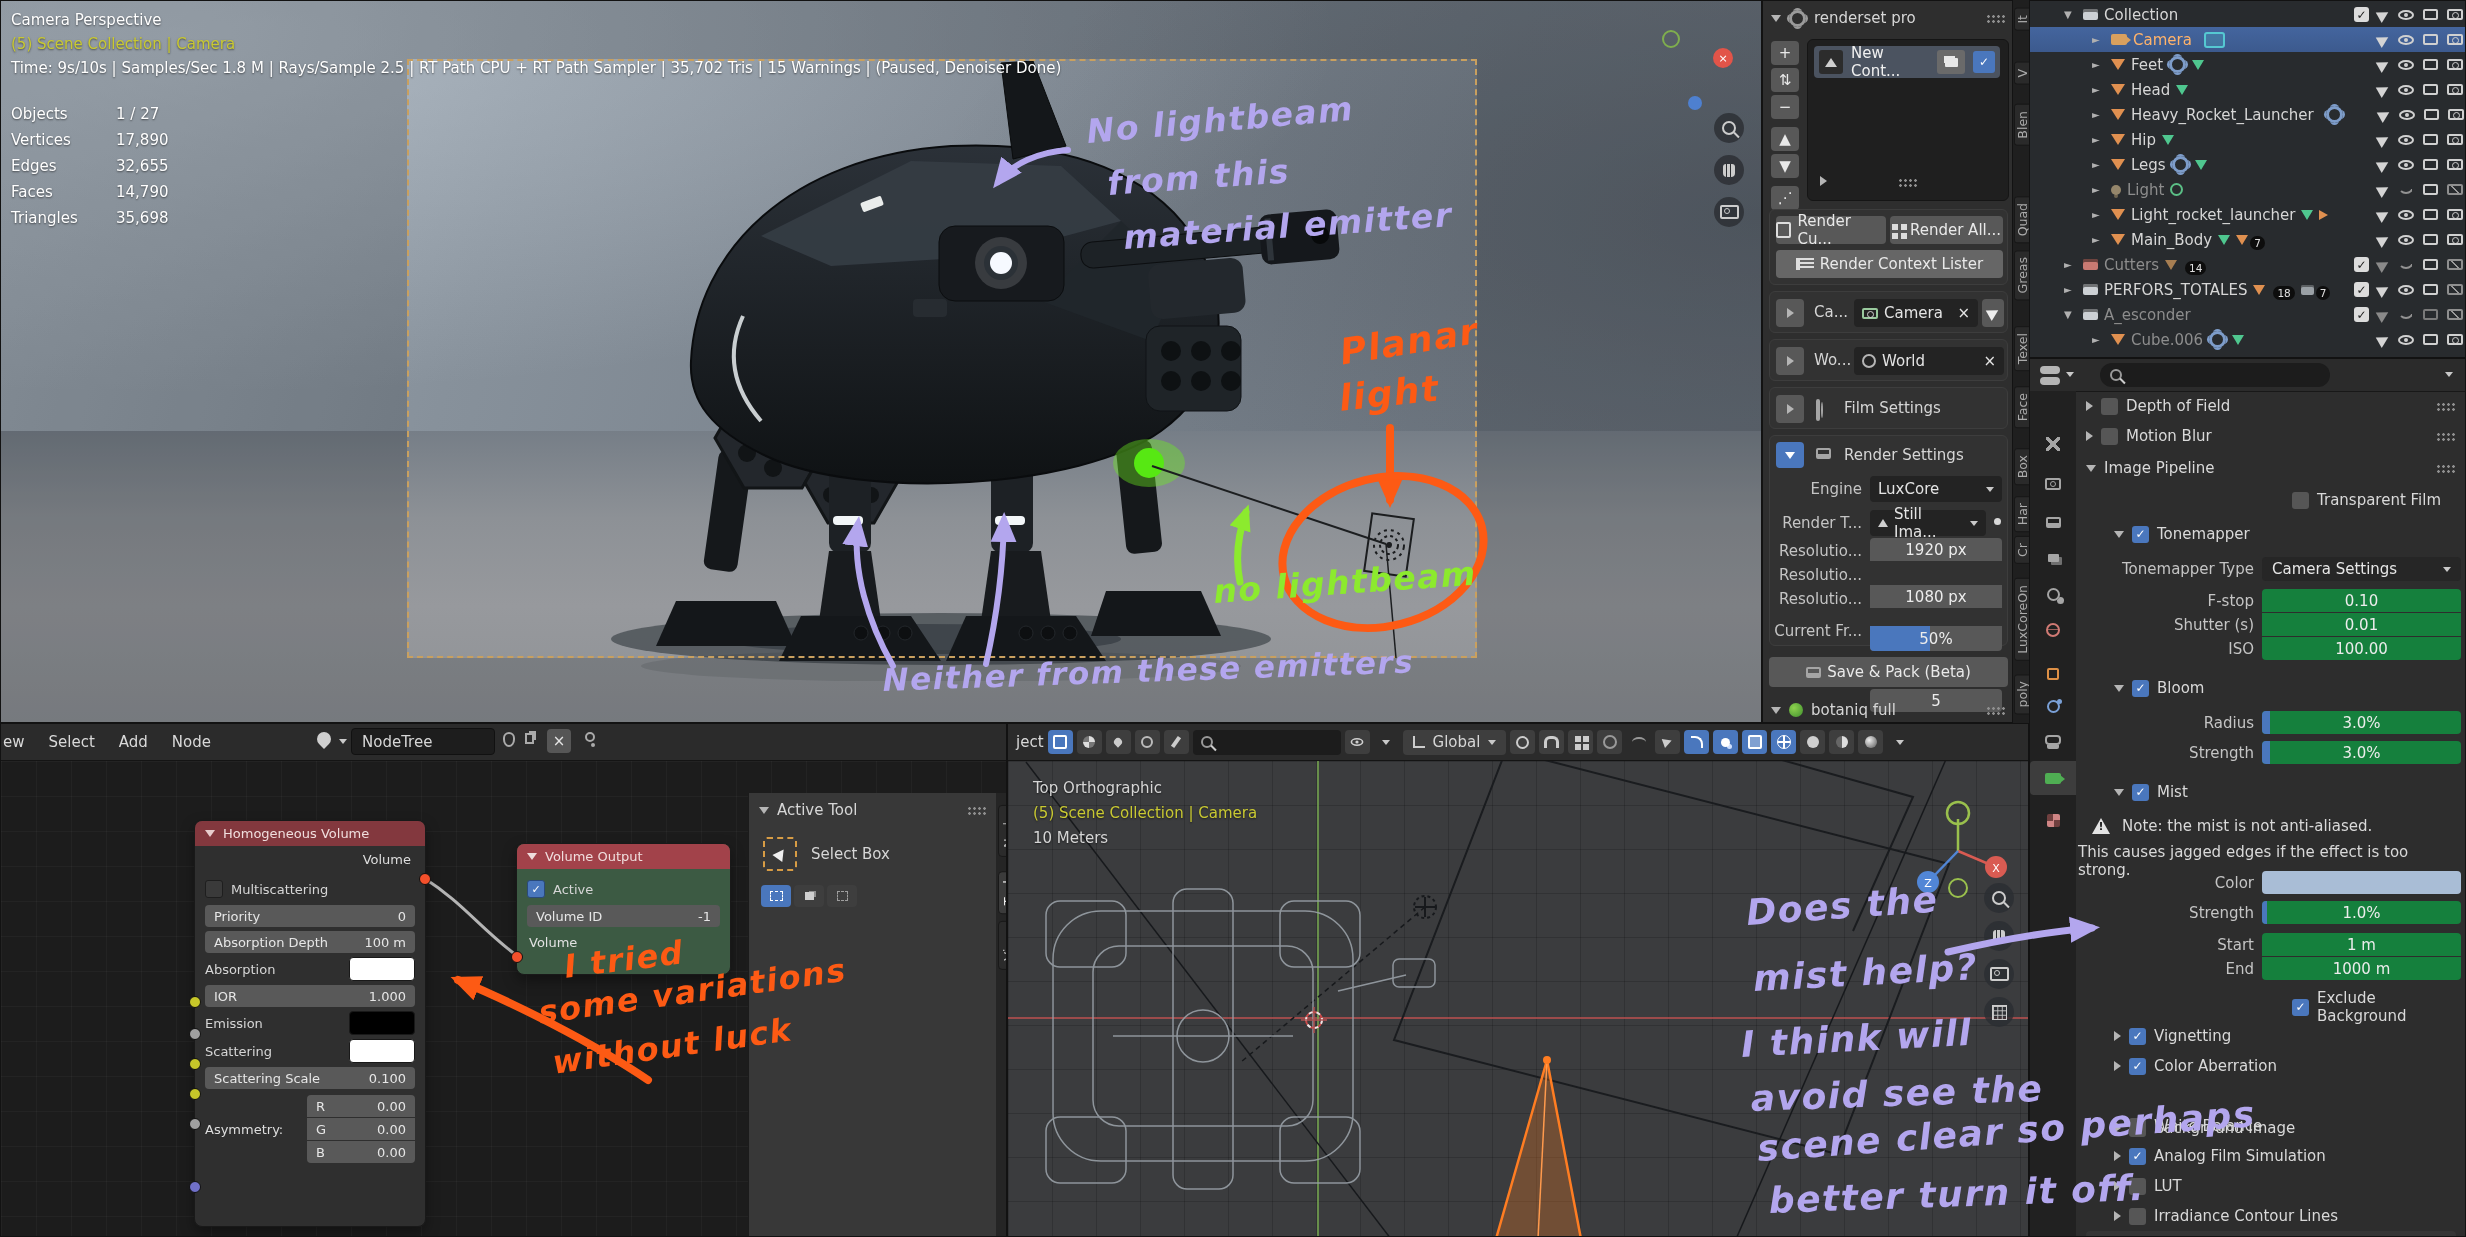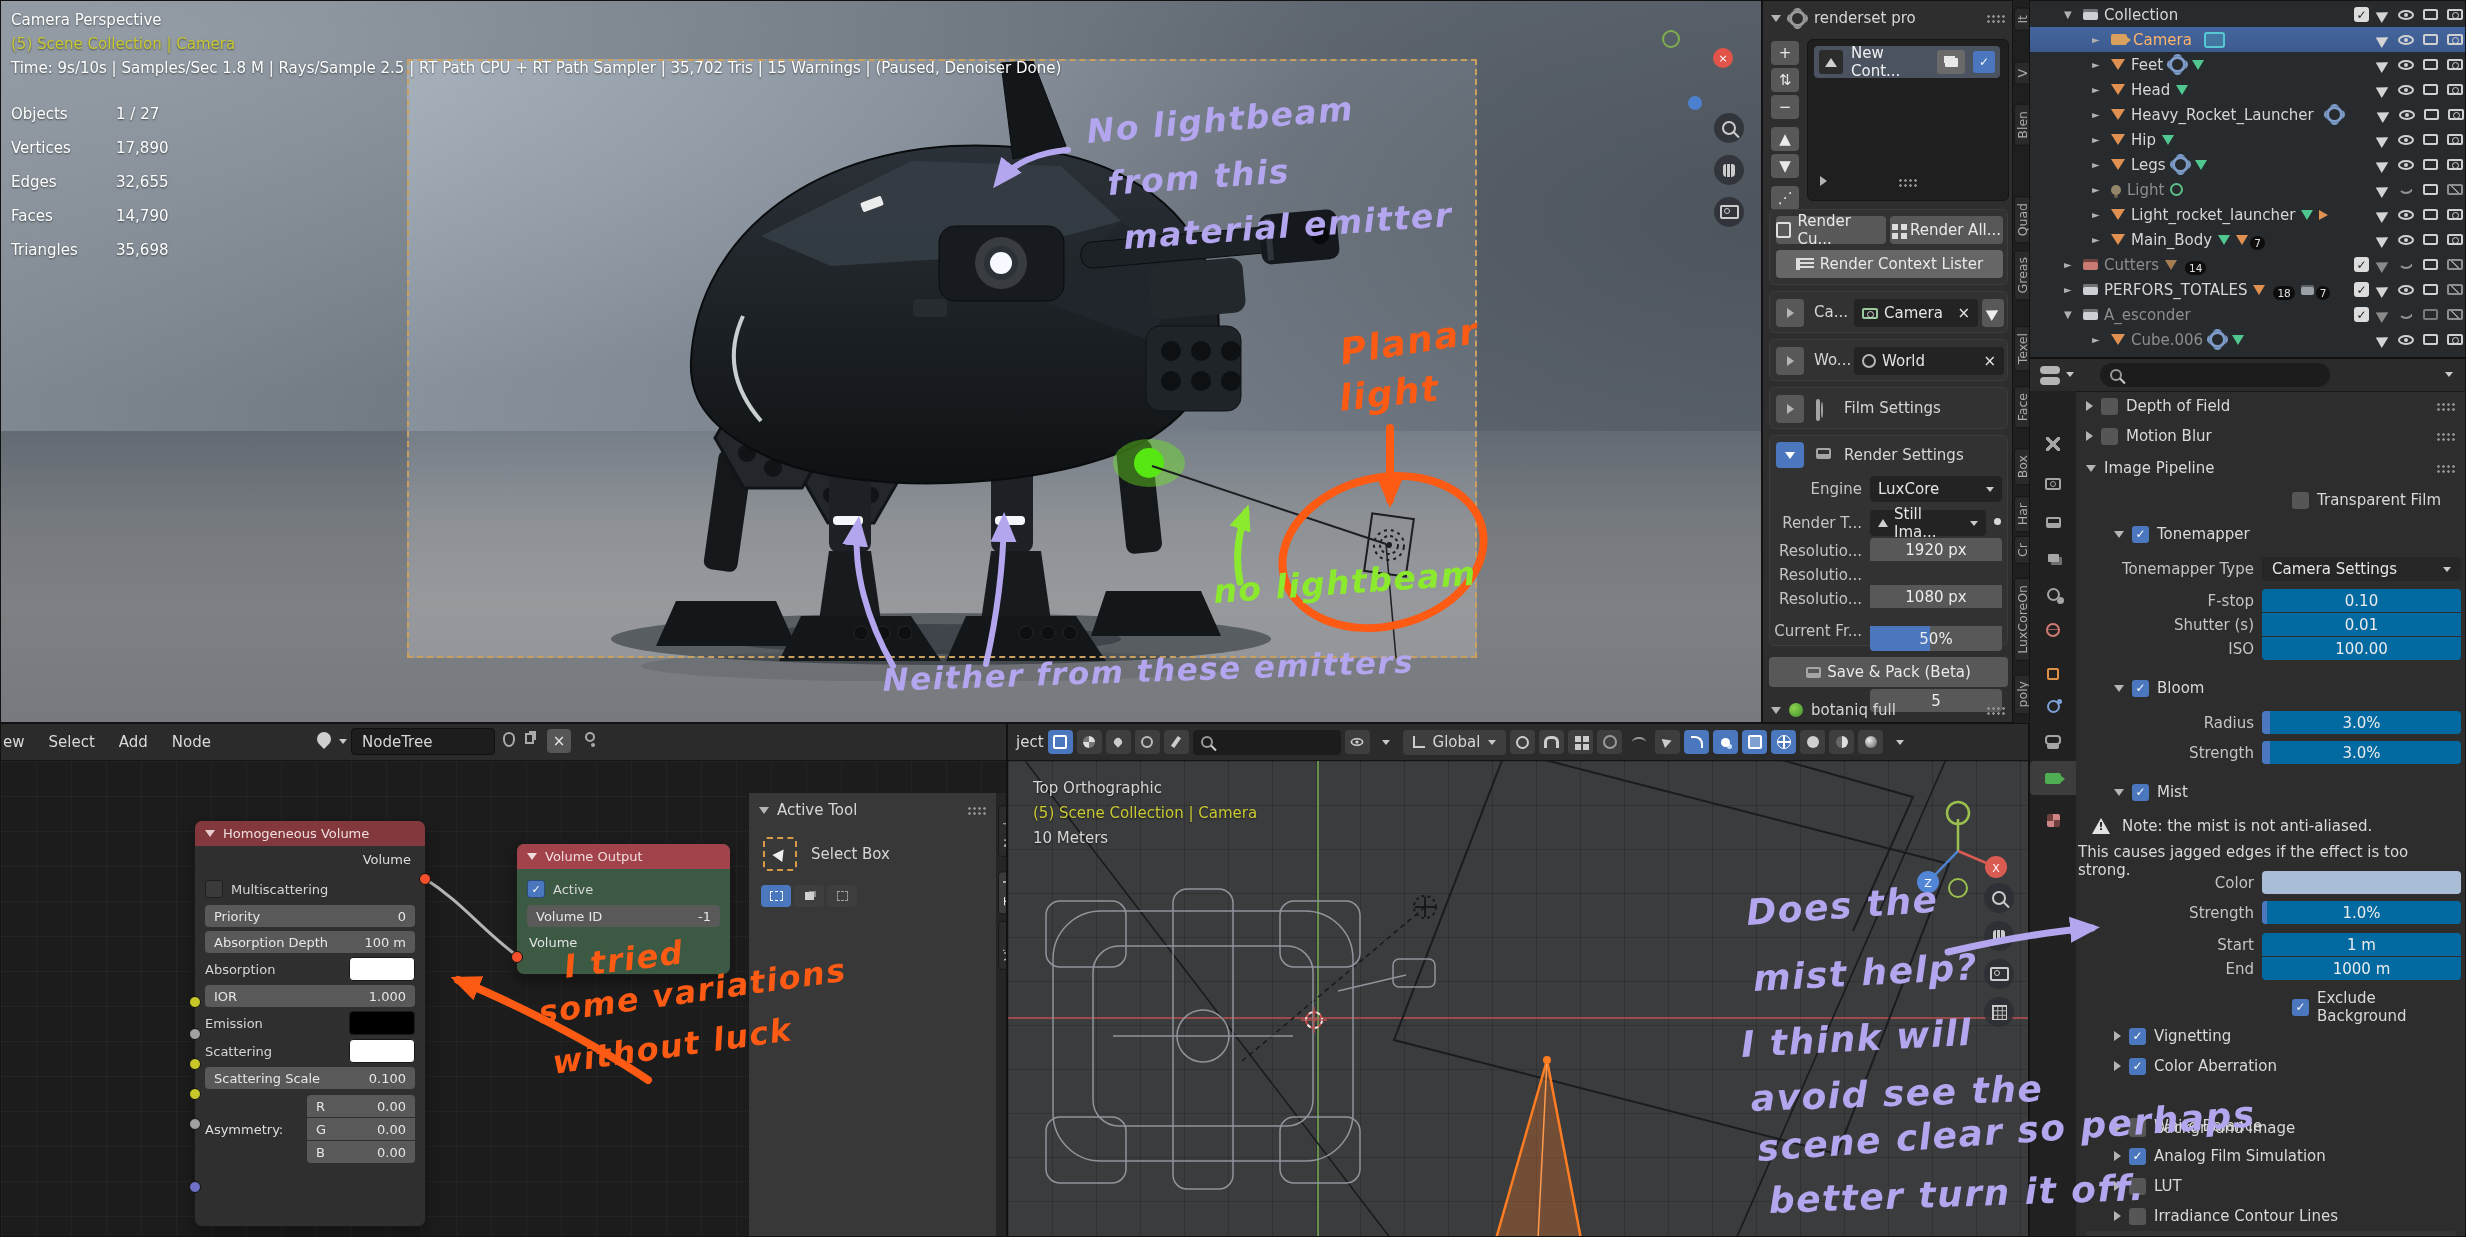--- a/index.html
+++ b/index.html
@@ -13,21 +13,21 @@
  radial-gradient(120% 90% at 10% 5%, rgba(200,210,220,.55), rgba(200,210,220,0) 55%),
  radial-gradient(80% 80% at 100% 30%, rgba(30,35,42,.25), rgba(30,35,42,0) 60%),
  linear-gradient(105deg,#9ea8b2 0%,#87919b 28%,#7a838d 52%,#717a84 78%,#6e7680 100%)}
 .rv-floor{position:absolute;left:0;right:0;top:430px;bottom:0;background:linear-gradient(#767e87 0%,#8d9196 30%,#97999d 60%,#8e9195 100%)}
 .cam-frame{position:absolute;left:406px;top:58px;width:1066px;height:595px;border:2px dashed #c9a05f;
  box-shadow:0 0 0 1600px rgba(24,28,34,.20)}
 .rv-overlay{position:absolute;left:10px;top:10px;color:#fff;text-shadow:0 1px 2px rgba(0,0,0,.55)}
 .rv-title{font-size:15px}
 .rv-path{font-size:15px;color:#c9c932;margin-top:6px}
 .rv-stats{font-size:15px;margin-top:6px;white-space:nowrap}
-.ms-row{display:flex;margin-top:16px;font-size:15px}
+.ms-row{display:flex;margin-top:8px;font-size:15px}
 .ms-l{width:105px}.ms-v{}
 .vic{position:absolute;width:30px;height:30px;border-radius:50%;background:rgba(42,45,50,.8);display:flex;align-items:center;justify-content:center}
 .mag{width:10px;height:10px;border:2px solid #ccc;border-radius:50%;position:relative}
 .mag::after{content:"";position:absolute;width:7px;height:2px;background:#ccc;transform:rotate(45deg);right:-6px;bottom:-3px}
 .handi{width:12px;height:13px;background:linear-gradient(90deg,#ccc 28%,#2a2d31 28% 36%,#ccc 36% 62%,#2a2d31 62% 70%,#ccc 70%);border-radius:3px 3px 4px 4px}
 .cami{width:15px;height:10px;border:2px solid #ccc;border-radius:2px;position:relative}
 .cami::after{content:"";position:absolute;left:2px;top:1px;width:4px;height:4px;border:1.5px solid #ccc;border-radius:50%}
 .gridi{width:13px;height:13px;border:1px solid #ccc;background-image:linear-gradient(#ccc 1px,transparent 1px),linear-gradient(90deg,#ccc 1px,transparent 1px);background-size:4.4px 4.4px}
 
 #nspanel{left:1762px;top:0;width:251px;height:723px;background:#2e2e2e}
@@ -102,21 +102,21 @@
 .ic-phys::after{content:"";position:absolute;right:-4px;top:-3px;width:5px;height:5px;background:#7aa0d6;border-radius:50%}
 .ic-constr{width:12px;height:6px;border:2px solid #a5a5a5;border-radius:4px;box-shadow:0 6px 0 -2px #a5a5a5;margin-bottom:5px}
 .ic-camdata{width:16px;height:11px;background:#4fae53;border-radius:2px;position:relative}
 .ic-camdata::after{content:"";position:absolute;right:-4px;top:2px;border-top:4px solid transparent;border-bottom:4px solid transparent;border-left:5px solid #4fae53}
 .ic-tex{width:13px;height:13px;border-radius:2px;background:conic-gradient(#d08585 25%,#70403f 25% 50%,#d08585 50% 75%,#70403f 75%)}
 .prow{position:absolute;display:flex;align-items:center;gap:8px;color:#d9d9d9}
 .plabel{width:168px;text-align:right;color:#c4c4c4;flex:none}
 .pcb{width:17px;height:17px;border-radius:3px;background:#565656;position:relative;flex:none}
 .pcb.on{background:#4a77bd}
 .pcb.on::after{content:"✓";position:absolute;inset:0;display:flex;align-items:center;justify-content:center;color:#fff;font-size:12px;font-weight:bold}
-.nfld{background:#0369a1;height:23px;border-radius:4px;display:flex;align-items:center;justify-content:center;color:#ececec;position:relative;overflow:hidden;box-sizing:border-box}
+.nfld{background:#15803d;height:23px;border-radius:4px;display:flex;align-items:center;justify-content:center;color:#ececec;position:relative;overflow:hidden;box-sizing:border-box}
 .nfld.gt{border-radius:4px 4px 0 0}.nfld.gm{border-radius:0}.nfld.gb{border-radius:0 0 4px 4px}
 .nfld .fill{position:absolute;left:0;top:0;bottom:0;background:#4a77bd}
 .nfld .vtx{position:relative}
 .pdd{background:#262626;height:24px;border-radius:4px;display:flex;align-items:center;padding:0 10px;justify-content:space-between;color:#e6e6e6;box-sizing:border-box}
 .warn-tri{width:0;height:0;border-left:9px solid transparent;border-right:9px solid transparent;border-bottom:16px solid #e3e3e3;position:relative}
 .warn-tri::after{content:"!";position:absolute;left:-2.5px;top:2px;color:#222;font-size:11px;font-weight:bold}
 
 #node-editor{left:0;top:723px;width:1007px;height:514px;background:#1c1c1c}
 .ed-header{position:absolute;left:0;top:0;right:0;height:36px;background:#2b2b2b;border-bottom:1px solid #141414;display:flex;align-items:center}
 .menu{padding:0 12px;color:#d9d9d9}

